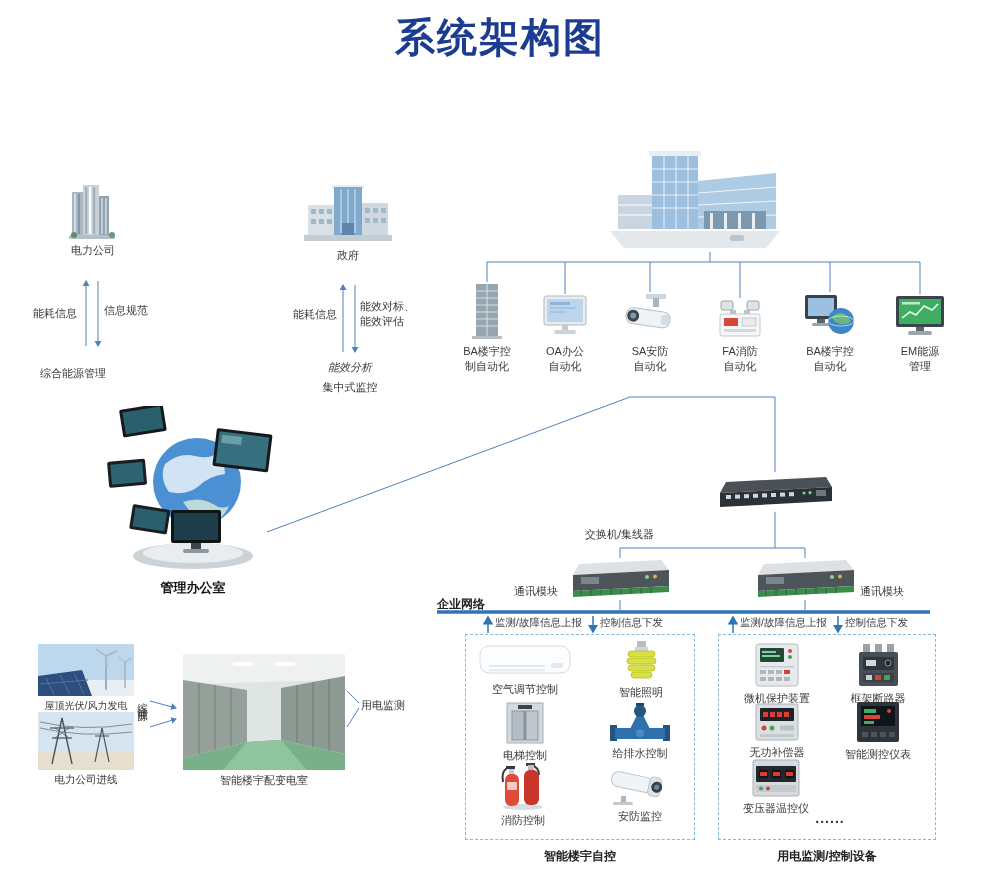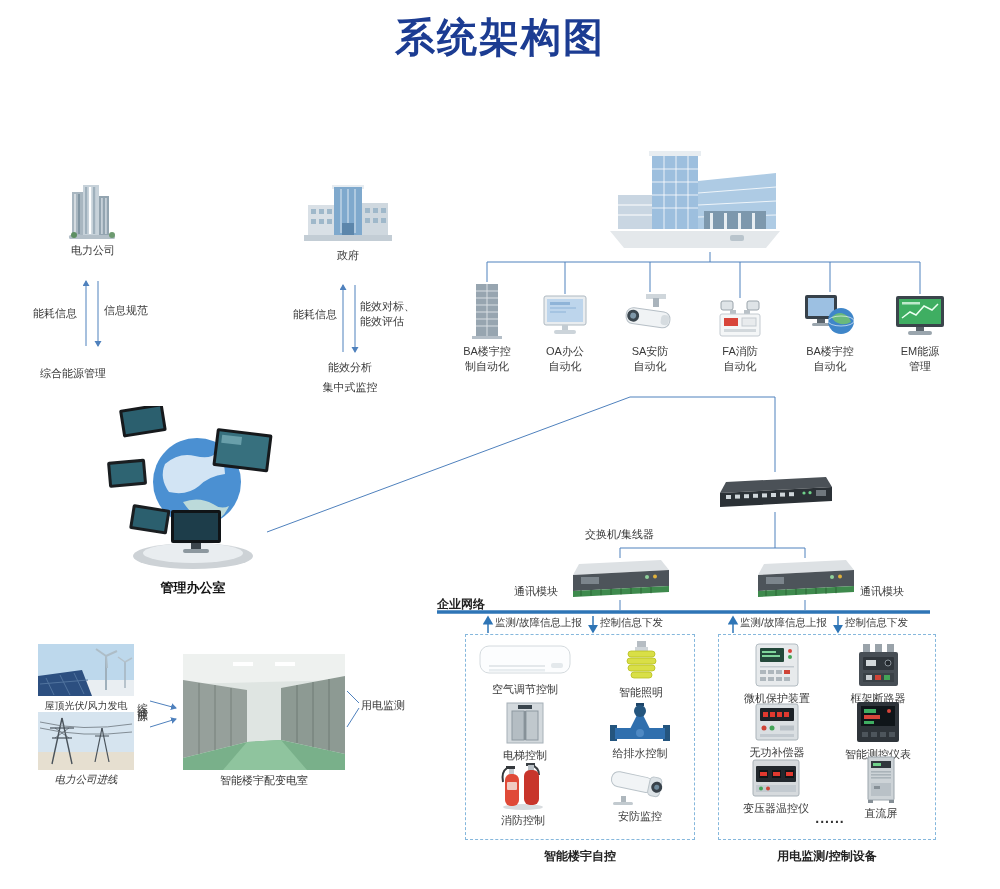--- a/index.html
+++ b/index.html
@@ -124,21 +124,21 @@
         <rect x="69" y="35" width="5" height="5" fill="#9fb8ca"></rect>
         <rect x="77" y="35" width="5" height="5" fill="#9fb8ca"></rect>
       <rect x="38" y="40" width="12" height="12" fill="#5c86ab"></rect>
       <rect x="0" y="52" width="88" height="6" fill="#c3cdd5"></rect>
     </svg>
     <div class="t">政府</div>
   </div>
   <div class="lbl" style="left:293px; top:307px;">能耗信息</div>
   <div class="lbl" style="left:360px; top:299px;">能效对标、</div>
   <div class="lbl" style="left:360px; top:314px;">能效评估</div>
-  <div class="lbl c" style="left:303px; top:360px; width:94px;">能效分析</div>
+  <div class="lbl c" style="left:303px; top:360px; width:94px;font-style:italic;">能效分析</div>
   <div class="lbl c" style="left:303px; top:380px; width:94px;">集中式监控</div>
 
   <svg class="abs" style="left:606px; top:147px;" width="178" height="106" viewBox="0 0 178 106">
     <polygon points="4,84 174,84 160,101 18,101" fill="#e4e8eb"></polygon>
     <rect x="12" y="48" width="36" height="34" fill="#c9d6e2"></rect>
     <line x1="12" y1="58" x2="48" y2="58" stroke="#ffffff" stroke-width="1"></line>
     <line x1="12" y1="68" x2="48" y2="68" stroke="#ffffff" stroke-width="1"></line>
     <rect x="43" y="4" width="52" height="5" fill="#e8edf1"></rect>
     <rect x="46" y="9" width="46" height="73" fill="#9dbfde"></rect>
     <line x1="46" y1="22" x2="92" y2="22" stroke="#ffffff" stroke-width="0.8"></line>
@@ -356,21 +356,21 @@
       <line x1="12" y1="16" x2="36" y2="16" stroke="#49525a" stroke-width="1.2"></line>
       <line x1="14" y1="26" x2="34" y2="26" stroke="#49525a" stroke-width="1.2"></line>
       <line x1="17" y1="16" x2="31" y2="26" stroke="#49525a" stroke-width="0.7"></line>
       <line x1="31" y1="16" x2="17" y2="26" stroke="#49525a" stroke-width="0.7"></line>
       <line x1="64" y1="16" x2="57" y2="50" stroke="#49525a" stroke-width="1.2"></line>
       <line x1="64" y1="16" x2="71" y2="50" stroke="#49525a" stroke-width="1.2"></line>
       <line x1="57" y1="24" x2="71" y2="24" stroke="#49525a" stroke-width="1"></line>
       <path d="M2,10 Q44,20 94,12" stroke="#6d767d" fill="none" stroke-width="0.8"></path>
       <path d="M2,16 Q44,26 94,20" stroke="#6d767d" fill="none" stroke-width="0.8"></path>
     </svg>
-    <div class="t" style="font-size:10.5px;font-style:italic;">电力公司进线</div>
+    <div class="t" style="font-size:10.5px;">电力公司进线</div>
   </div>
 
   <div class="vtext" style="left:136px; top:694px; height:72px;">综合能源</div>
 
   <div class="col" style="left:183px; top:654px; width:162px;">
     <svg width="162" height="116" viewBox="0 0 162 116">
       <rect width="162" height="116" fill="#dfe5e2"></rect>
       <polygon points="0,0 162,0 162,26 0,30" fill="#eef1ef"></polygon>
       <rect x="50" y="8" width="20" height="4" fill="#ffffff"></rect>
       <rect x="92" y="8" width="20" height="4" fill="#ffffff"></rect>
@@ -541,31 +541,16 @@
       <rect x="21" y="12" width="9" height="8" fill="#111518"></rect>
         <rect x="22" y="14" width="7" height="4" fill="#e0392f"></rect>
       <rect x="34" y="12" width="9" height="8" fill="#111518"></rect>
         <rect x="35" y="14" width="7" height="4" fill="#e0392f"></rect>
       <rect x="5" y="27" width="40" height="7" fill="#c3cad0"></rect>
       <circle cx="10" cy="30.5" r="2" fill="#43a457"></circle>
         <circle cx="17" cy="30.5" r="2" fill="#cf4437"></circle>
     </svg>
     <div class="t">变压器温控仪</div>
   </div>
-  <div class="col" style="left:846px; top:755px; width:70px;">
-    <svg width="36" height="48" viewBox="0 0 36 48">
-      <rect x="5" y="2" width="26" height="43" rx="1" fill="#cdd3d7" stroke="#9ba5ac"></rect>
-      <rect x="8" y="6" width="20" height="7" fill="#30373d"></rect>
-      <rect x="10" y="8" width="8" height="3" fill="#6fd18a"></rect>
-      <rect x="8" y="16" width="20" height="1.6" fill="#aab3b9"></rect>
-      <rect x="8" y="19" width="20" height="1.6" fill="#aab3b9"></rect>
-      <rect x="8" y="22" width="20" height="1.6" fill="#aab3b9"></rect>
-      <rect x="8" y="28" width="20" height="13" fill="#b9c1c7"></rect>
-      <rect x="11" y="31" width="6" height="3" fill="#868f96"></rect>
-      <rect x="5" y="45" width="5" height="3" fill="#868f96"></rect>
-      <rect x="26" y="45" width="5" height="3" fill="#868f96"></rect>
-    </svg>
-    <div class="t">直流屏</div>
-  </div>
   <div class="dots" style="left:806px; top:810px; width:48px; text-align:center;">......</div>
   <div class="caption" style="left:747px; top:848px; width:160px;text-align:center;">用电监测/控制设备</div>
 
 </div>
 
 </body></html>

